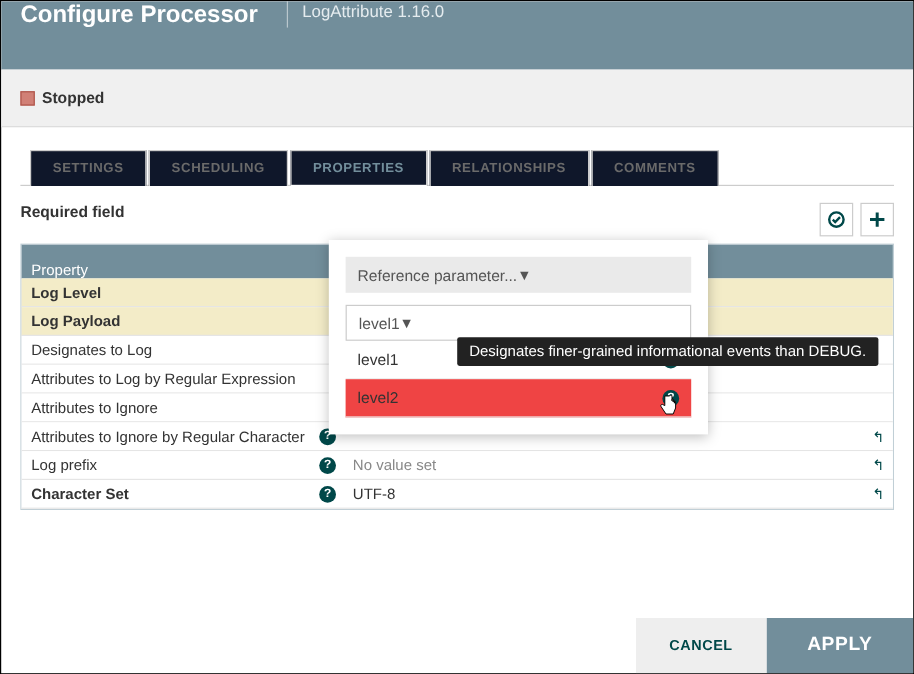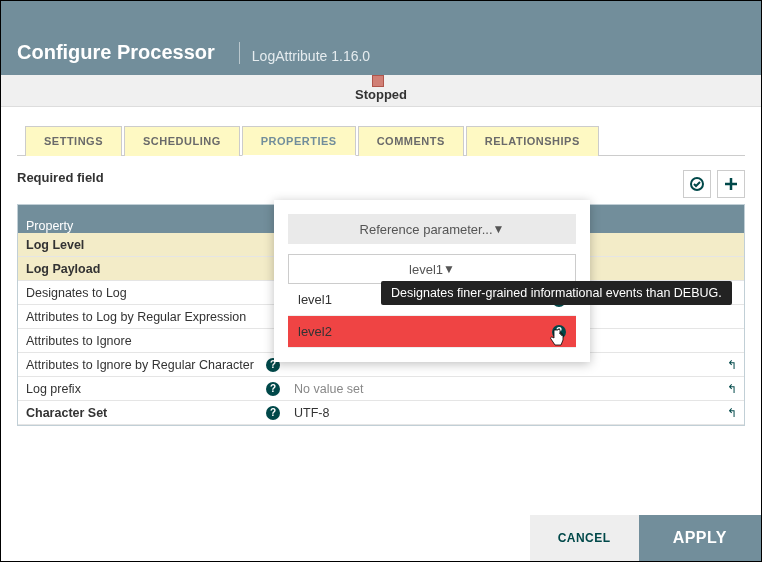--- a/index.html
+++ b/index.html
@@ -9,51 +9,50 @@
     background: #fff;
     width: 762px;
     height: 562px;
     position: relative;
     overflow: hidden;
     border: 1px solid #000;
   }
   .header {
     background: #728E9B;
     color: #fff;
-    height: 74px;
-    padding: 11px 16px;
-    display: flex;
-    align-items: flex-end;
+    height: 57px;
+    padding: 0 16px;
+    display: flex;
+    align-items: flex-start;
   }
   .header-title {
     font-size: 20px;
     font-weight: 600;
     margin-right: 12px;
   }
   .header-div {
     width: 1px;
     height: 22px;
     background: rgba(255,255,255,0.5);
     margin: 0 12px;
   }
   .header-sub {
     font-size: 14px;
     color: #e5ecef;
   }
   .status-bar {
     background: #f0f0f0;
     border-bottom: 1px solid #ddd;
-    height: 32px;
+    height: 48px;
     display: flex;
     align-items: center;
     padding: 0 16px;
     font-size: 13px;
     color: #333;
     font-weight: 600;
-    flex-direction: column;
   }
   .status-icon {
     width: 12px;
     height: 12px;
     background: #d18076;
     border: 1px solid #b0564c;
     margin-right: 6px;
   }
   .content {
     padding: 18px 16px 0 16px;
@@ -65,21 +64,21 @@
     padding-left: 8px;
   }
   .tab {
     border: 1px solid #ccc;
     border-bottom: none;
     padding: 8px 18px;
     font-size: 11px;
     font-weight: 600;
     letter-spacing: 0.5px;
     color: #6a6a6a;
-    background: #fef9c3;
+    background: #0f172a;
     position: relative;
     top: 1px;
     cursor: pointer;
   }
   .tab.active {
     color: #728E9B;
     border-bottom: 1px solid #fff;
   }
   .req-row {
     display: flex;
@@ -191,21 +190,21 @@
     background: #fff;
     box-shadow: 0 2px 10px rgba(0,0,0,0.25);
     padding: 14px;
     z-index: 10;
   }
   .select-like {
     background: #eaeaea;
     height: 30px;
     display: flex;
     align-items: center;
-    justify-content: center;
+    justify-content: flex-start;
     padding: 0 10px;
     color: #555;
     margin-bottom: 10px;
     cursor: pointer;
     font-size: 13px;
   }
   .chev {
     font-size: 12px;
   }
   .option {
@@ -259,22 +258,22 @@
 <div class="status-bar">
   <div class="status-icon"></div>
   <span>Stopped</span>
 </div>
 
 <div class="content">
   <div class="tabs-wrap">
     <div class="tab">SETTINGS</div>
     <div class="tab">SCHEDULING</div>
     <div class="tab active">PROPERTIES</div>
+    <div class="tab">RELATIONSHIPS</div>
     <div class="tab">COMMENTS</div>
-    <div class="tab">RELATIONSHIPS</div>
   </div>
 
   <div class="req-row">
     <div class="req-label">Required field</div>
     <div class="req-btns">
       <div class="icon-btn">
         <svg width="16" height="16" viewBox="0 0 16 16">
           <circle cx="8" cy="8" r="6" fill="none" stroke="#004849" stroke-width="2"></circle>
           <path d="M5 8 l2 2 l4 -4" fill="none" stroke="#004849" stroke-width="2"></path>
         </svg>

